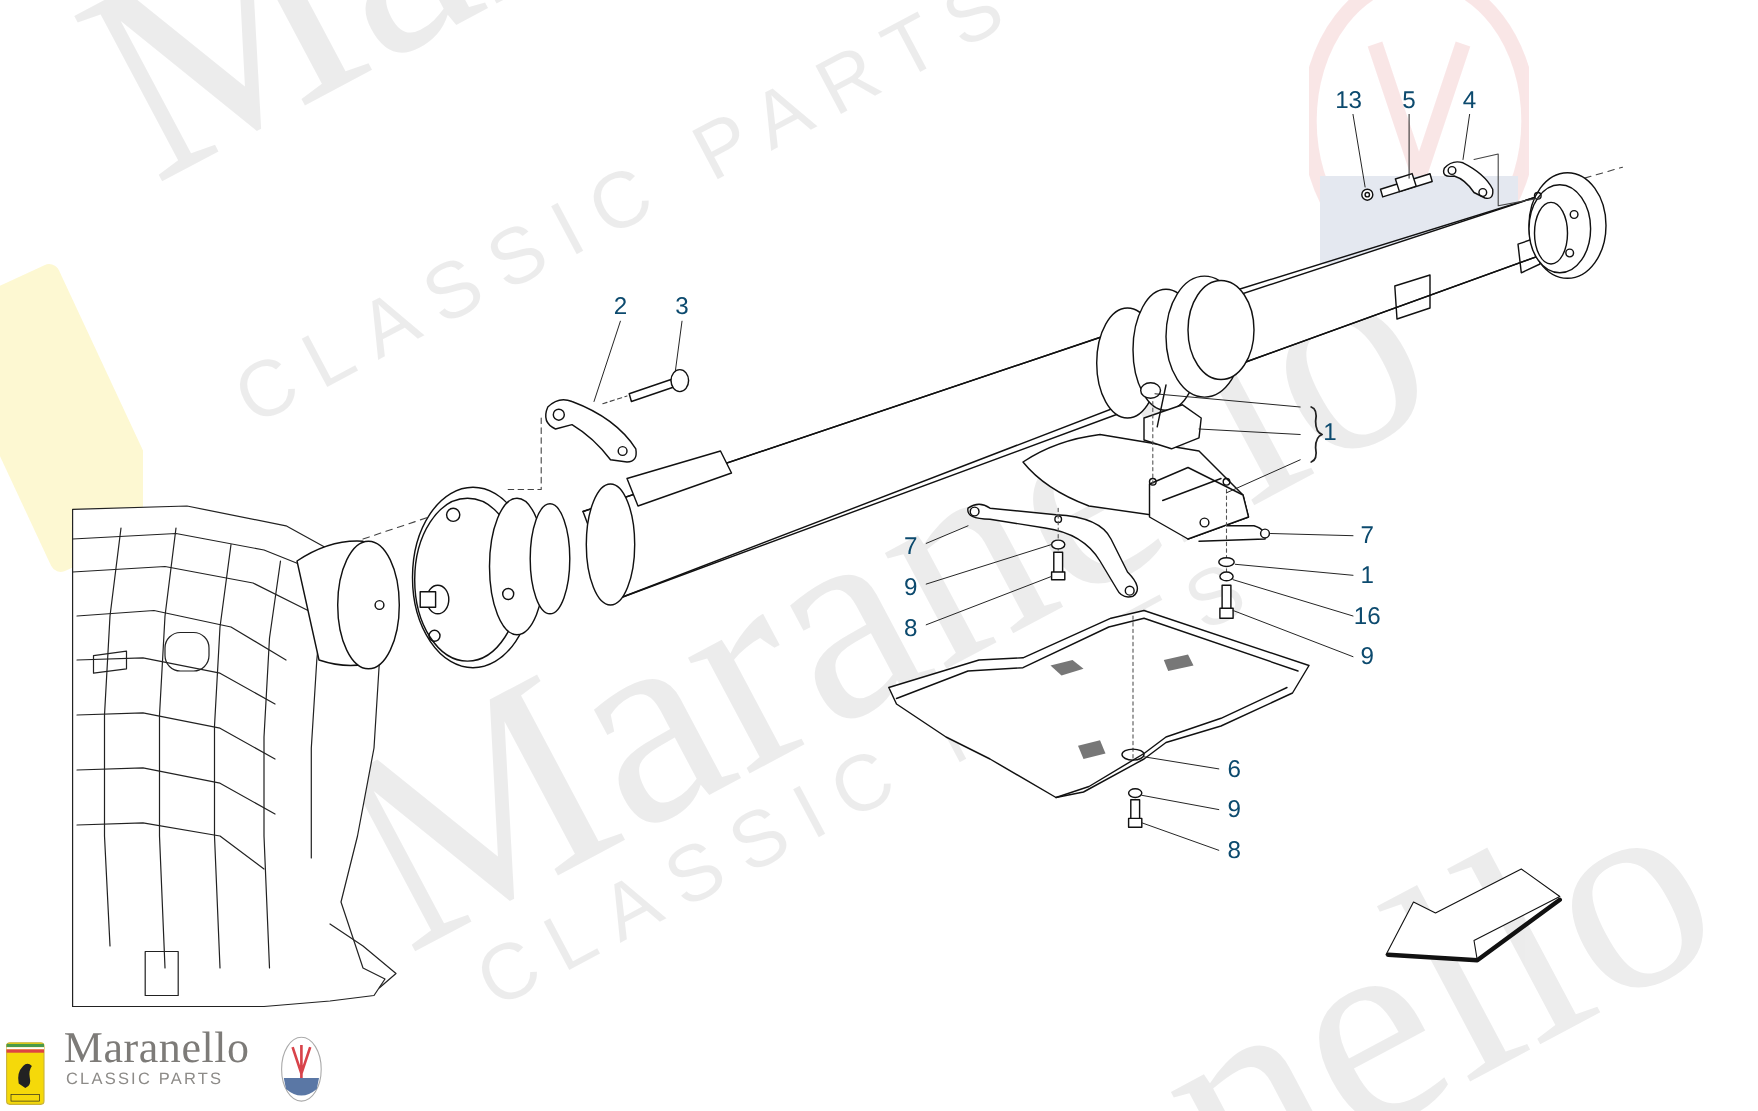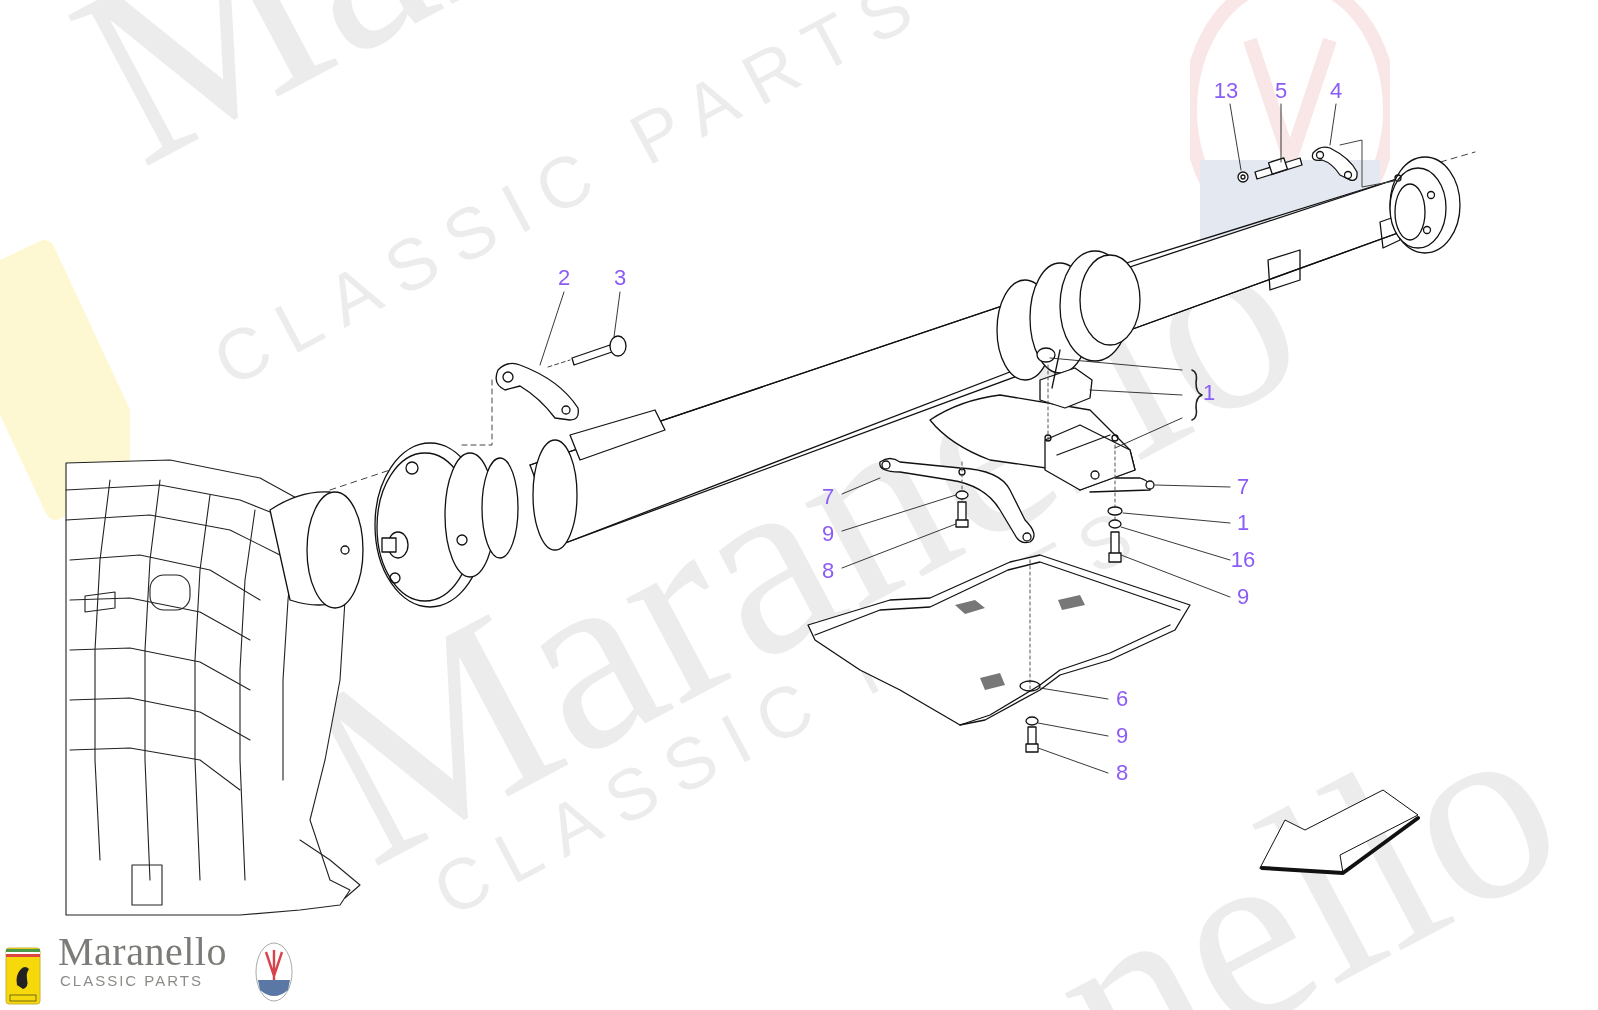--- a/index.html
+++ b/index.html
@@ -1,20 +1,20 @@
 <!DOCTYPE html>
 <html><head>
 <meta charset="utf-8">
 <style>
   html, body { margin:0; padding:0; background:#ffffff; }
   body { width:1598px; height:1010px; position:relative; overflow:hidden; font-family:"Liberation Sans", sans-serif; }
   .wm { position:absolute; color:#000; opacity:0.07; pointer-events:none; white-space:nowrap; font-family:"Liberation Serif", serif; }
   .wm-sans { font-family:"Liberation Sans", sans-serif; letter-spacing:18px; }
   #diagram { position:absolute; left:0; top:0; }
-  .callout { position:absolute; font-size:22px; color:#8b5cf6; line-height:1; transform:translate(-50%,-50%); }
+  .callout { position:absolute; font-size:22px; color:#0c4a6e; line-height:1; transform:translate(-50%,-50%); }
   .brand-name { position:absolute; left:58px; top:928px; font-family:"Liberation Serif", serif; font-size:40px; color:#7d7b78; letter-spacing:0.5px; }
   .brand-sub { position:absolute; left:60px; top:972px; font-size:15px; color:#8d8b88; letter-spacing:2px; }
 </style>
 </head>
 <body>
 
 <div class="wm" style="left:30px;top:-40px;font-size:260px;transform:rotate(-28deg);transform-origin:left top;">Maranello</div>
 <div class="wm wm-sans" style="left:200px;top:330px;font-size:72px;transform:rotate(-28deg);transform-origin:left top;">CLASSIC PARTS</div>
 <div class="wm" style="left:260px;top:660px;font-size:260px;transform:rotate(-28deg);transform-origin:left top;">Maranello</div>
 <div class="wm wm-sans" style="left:420px;top:860px;font-size:72px;transform:rotate(-28deg);transform-origin:left top;">CLASSIC PARTS</div>

